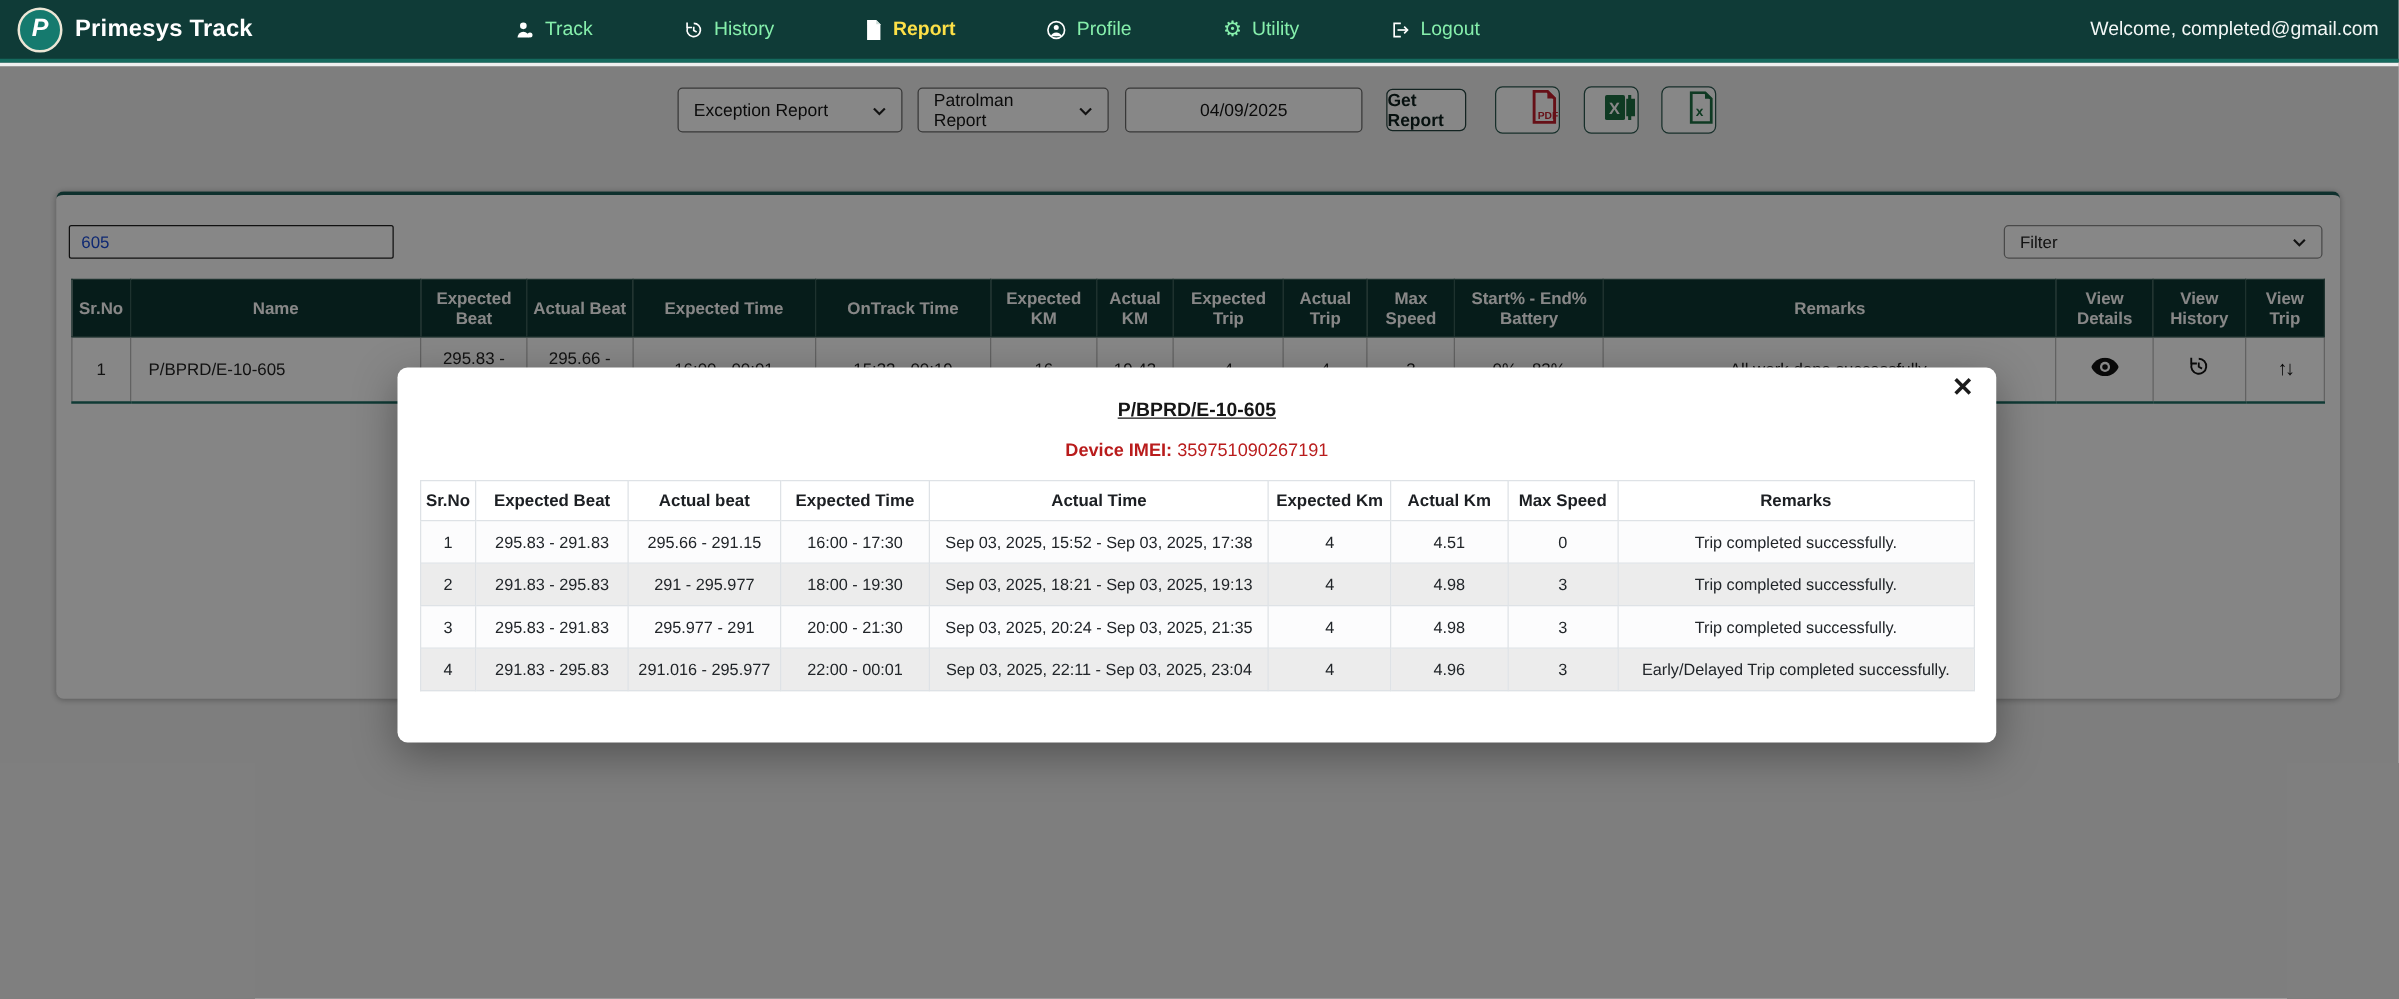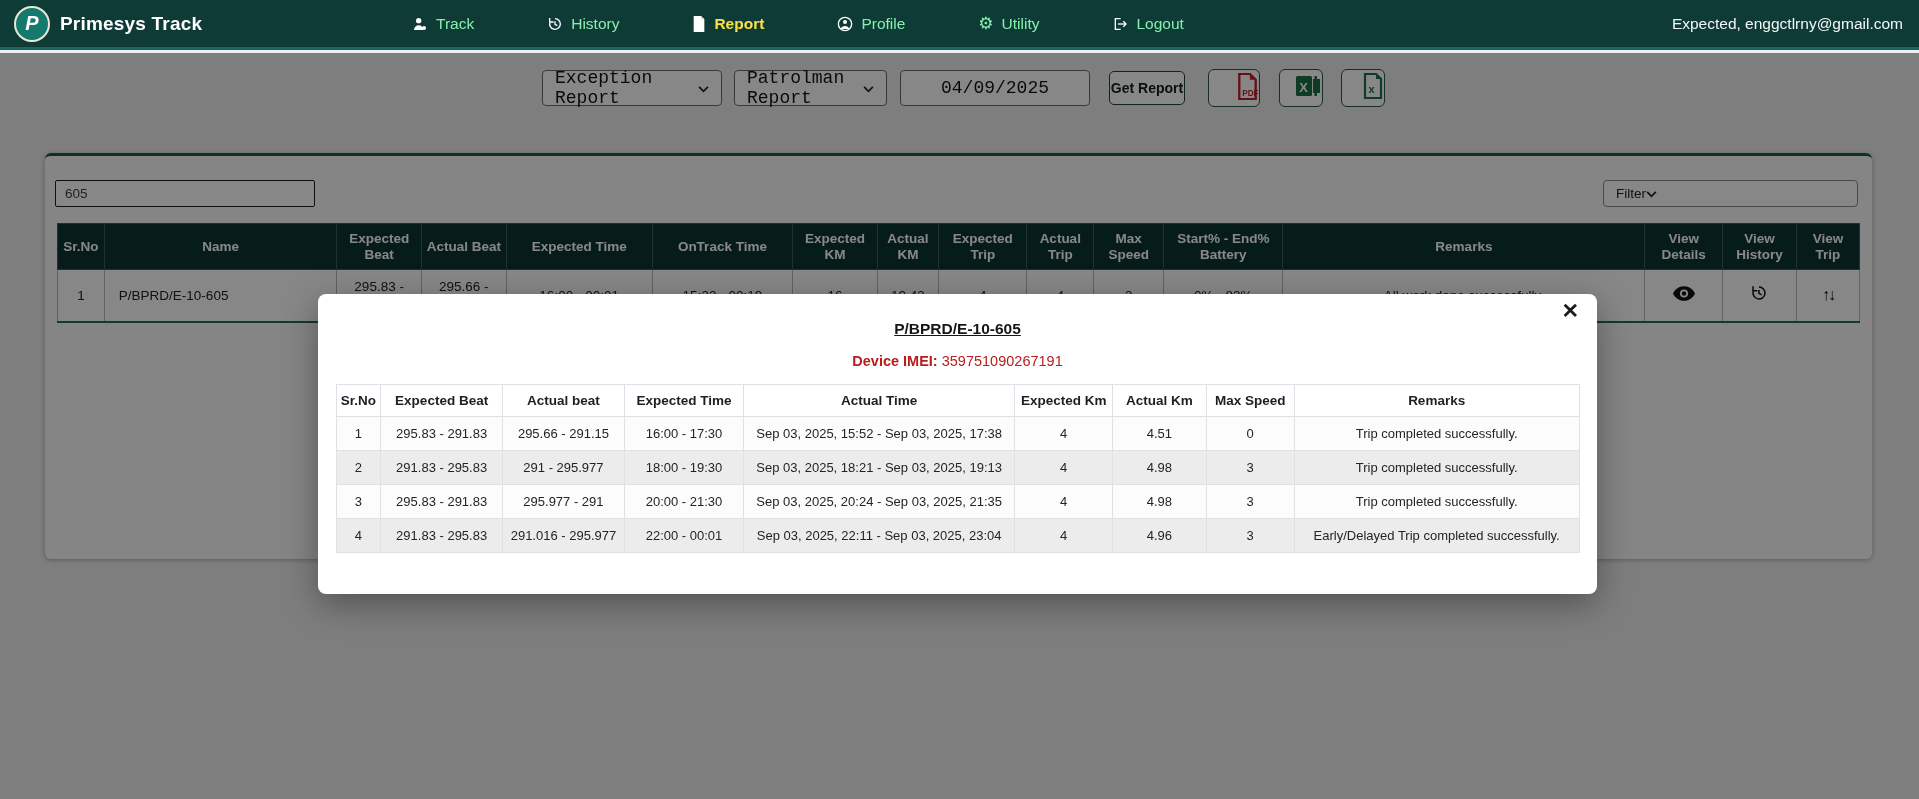--- a/index.html
+++ b/index.html
@@ -25,55 +25,55 @@
   .brand-name { font-size:19px; font-weight:bold; letter-spacing:.2px; }
   .nav-menu { position:absolute; left:412px; display:flex; gap:73px; }
   .nav-item { display:flex; align-items:center; gap:8px; font-size:15.5px; color:#86efac; cursor:pointer; white-space:nowrap; }
   .nav-item.active { font-weight:bold; color:#fde047; }
   .nav-ic { display:inline-flex; align-items:center; }
   .welcome { position:absolute; right:16px; font-size:15.5px; color:#f3f7f6; }
 
   
   .toolbar { position:absolute; top:69px; left:542px; display:flex; align-items:center; z-index:1; }
   .ctl { background:#fff; border:1px solid #6b6b6b; border-radius:4px; height:36px;
-         display:flex; align-items:center; justify-content:center; font-size:18px; color:#141414;font-family:Liberation Mono, monospace; }
+         display:flex; align-items:center; justify-content:center; font-size:14px; color:#141414; }
   .sel { justify-content:space-between; padding:0 12px; }
   .sel .chev { margin-left:10px; }
   .w-exc { width:180px; margin-right:12px; }
   .w-pat { width:153px; margin-right:13px; }
   .w-date { width:190px; margin-right:19px; }
-  .btn-get { width:76px; height:34px; background:#fff; border:1.5px solid #24433f; border-radius:5px;
+  .btn-get { width:64px; height:34px; background:#fff; border:1.5px solid #24433f; border-radius:5px;
              font-weight:bold; font-size:14px; color:#0d1f1d; display:flex; align-items:center; justify-content:center;
              margin-right:23px; cursor:pointer; }
   .icon-btn { width:52px; height:38px; background:#fff; border:1px solid #2c5950; border-radius:6px;
               display:flex; align-items:center; justify-content:flex-end; cursor:pointer; }
   .ib-pdf { margin-right:19px; }
   .ib-x1 { width:44px; margin-right:18px; }
   .ib-x2 { width:44px; }
 
   
   .panel {
     position:absolute; left:45px; top:153px; width:1827px; height:406px;
     background:#fcfcfc; border-top:3px solid #1b5c55; border-radius:6px;
     box-shadow:0 1px 5px rgba(0,0,0,.3); z-index:2;
   }
   .search-input {
     position:absolute; left:10px; top:24px; width:260px; height:27px;
     border:1px solid #1f1f1f; border-radius:2px; background:#fff;
-    font-size:13.5px; padding:0 9px; font-family:"Liberation Sans",sans-serif; color:#404040;
+    font-size:13.5px; padding:0 9px; font-family:"Liberation Sans",sans-serif; color:#1d4ed8;
   }
   .panel-title {
     position:absolute; top:29px; left:0; width:100%; text-align:center;
     font-weight:bold; font-size:16px; color:#121212; letter-spacing:.2px;
   }
   .panel-title .t-date { color:#2424b2; margin-left:16px; }
   .filter-select {
     position:absolute; right:14px; top:24px; width:255px; height:27px;
     border:1px solid #8a8a8a; border-radius:4px; background:#fff;
-    display:flex; align-items:center; justify-content:flex-start;
+    display:flex; align-items:center; justify-content:space-between;
     padding:0 12px; font-size:13.5px; color:#222; cursor:pointer;
   }
 
   table.main-table {
     position:absolute; left:12px; top:67px; width:1803px;
     border-collapse:collapse; table-layout:fixed; font-size:13.5px;
   }
   .main-table thead th {
     background:#0d3531; color:#fff; font-weight:bold; text-align:center;
     border:1px solid #3a5f5a; padding:5px 3px; line-height:16px; height:46px;
@@ -165,21 +165,21 @@
       <span class="nav-ic">
         <svg width="16" height="16" viewBox="0 0 24 24" fill="none" stroke="#fff" stroke-width="2">
             <path d="M13 4H5v16h8"></path>
             <path d="M9 12h12"></path>
             <path d="M17 8l4 4-4 4"></path>
           </svg>
       </span>
       <span>Logout</span>
     </div>
   </div>
-  <div class="welcome">Expected, enggctlrny@gmail.com</div>
+  <div class="welcome">Welcome, completed@gmail.com</div>
 </div>
 
 <div class="toolbar">
   <div class="ctl sel w-exc">
     <span>Exception Report</span>
     <span class="chev">
       <svg width="11" height="7" viewBox="0 0 12 8">
           <path d="M1 1l5 5 5-5" fill="none" stroke="#222" stroke-width="2"></path>
         </svg>
     </span>

